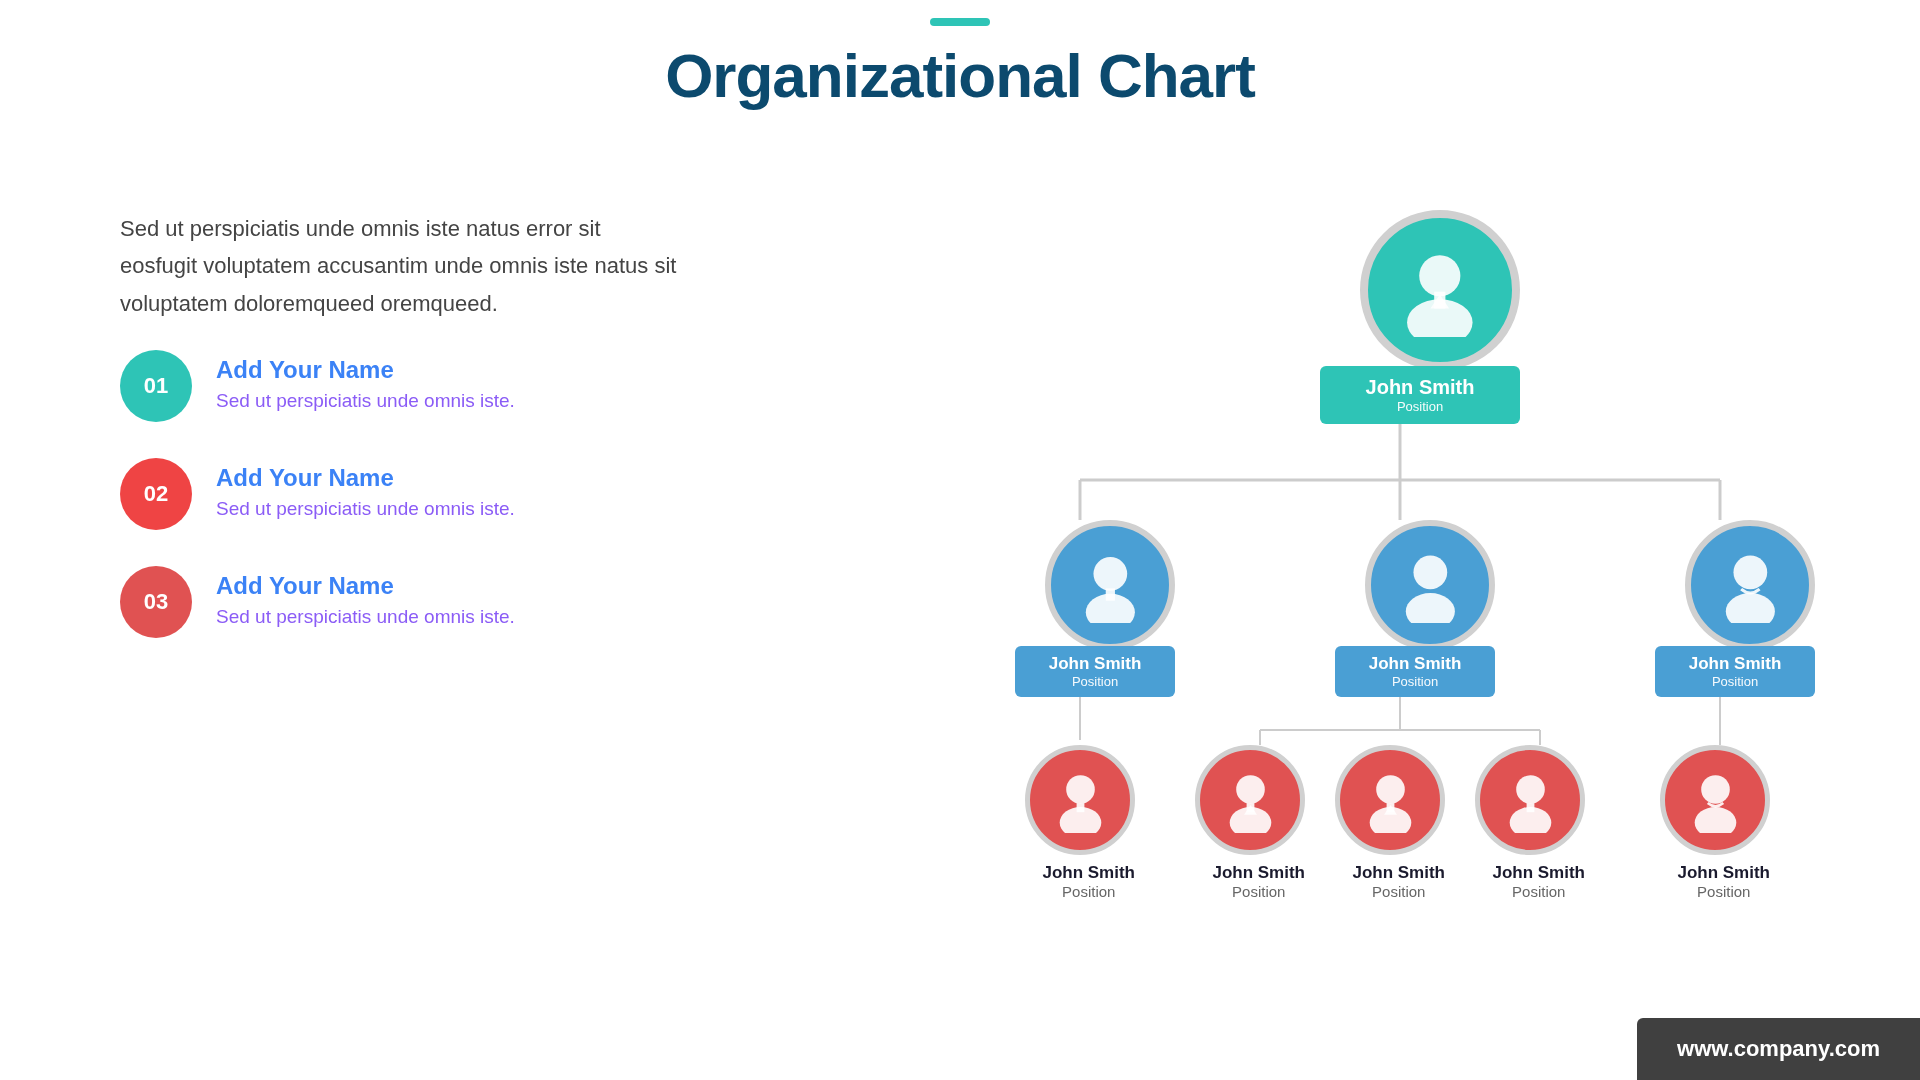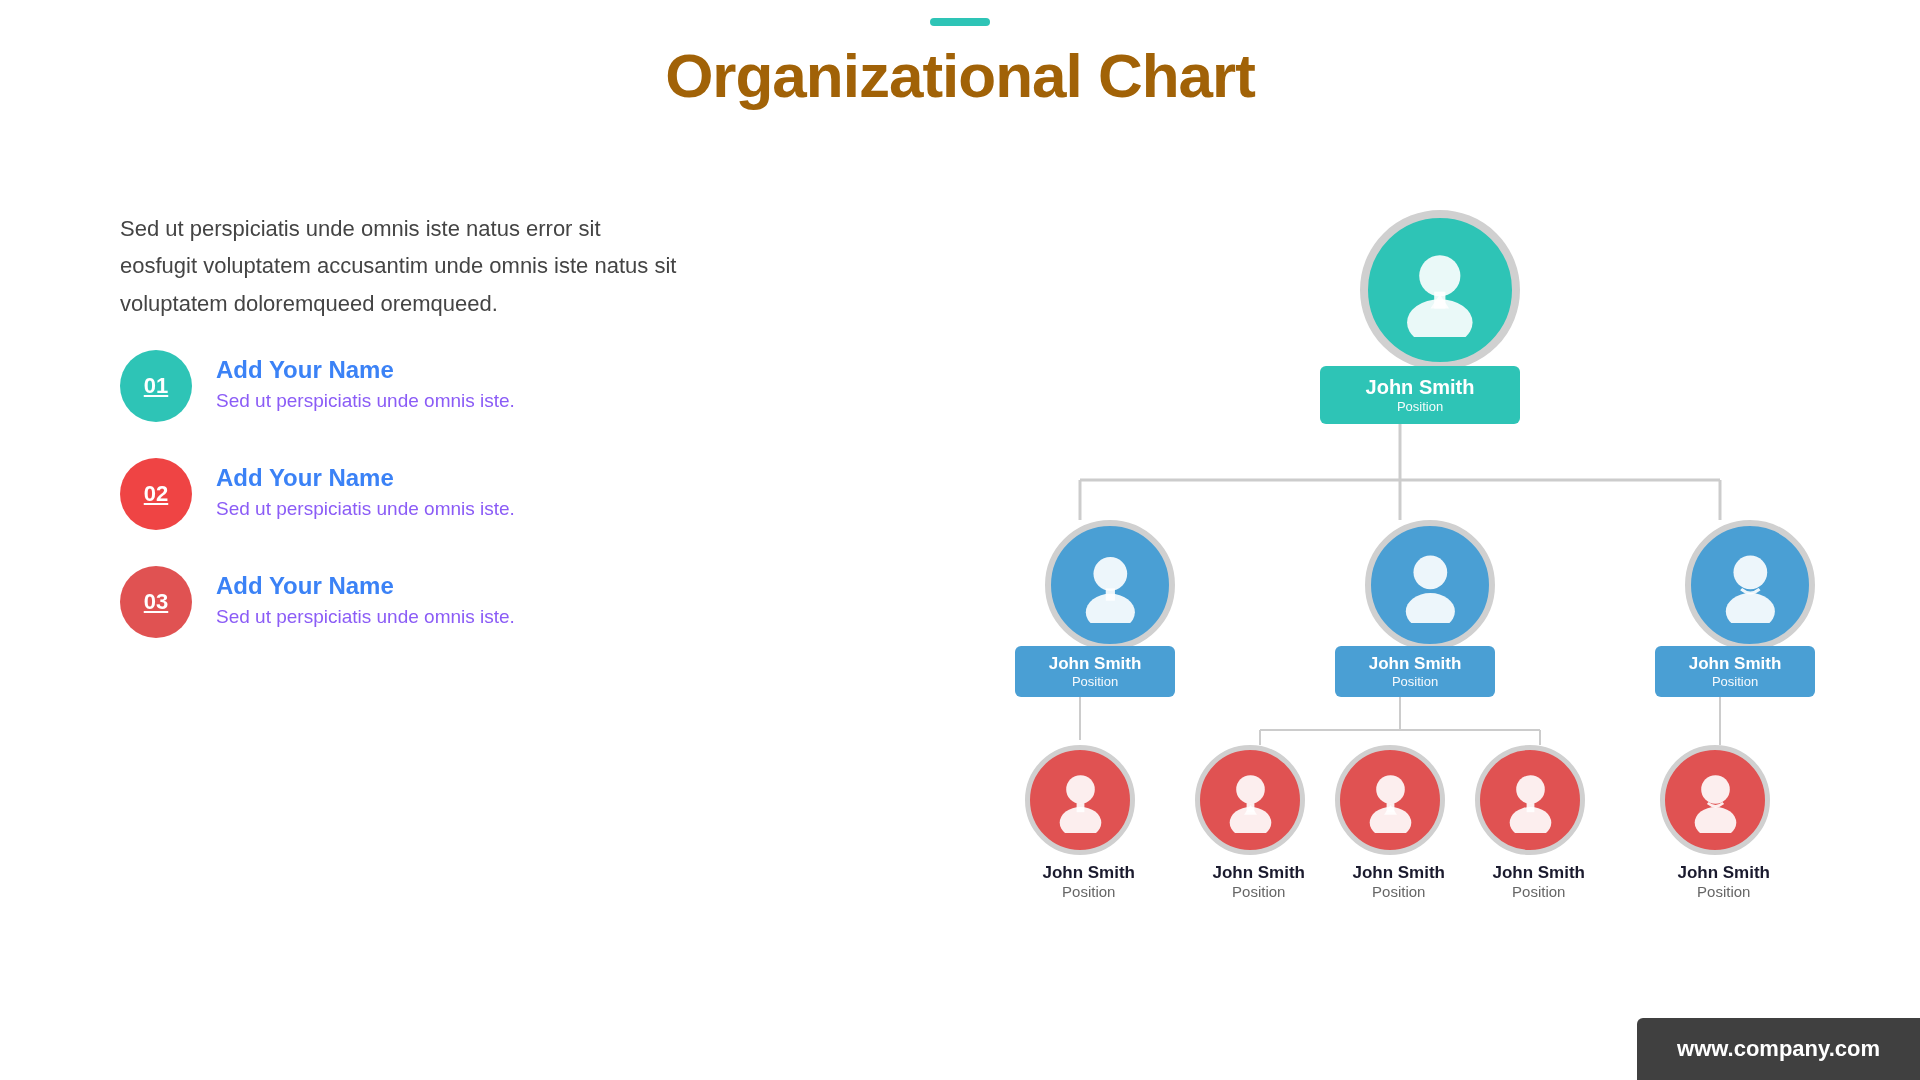--- a/index.html
+++ b/index.html
@@ -20,21 +20,21 @@
     .header-bar {
       width: 60px;
       height: 8px;
       background: #2ec4b6;
       border-radius: 4px;
       margin: 0 auto 14px auto;
     }
     .header-title {
       font-size: 62px;
       font-weight: 900;
-      color: #a16207;
+      color: #0c4a6e;
       letter-spacing: -1px;
     }
 
     
     .left-panel {
       position: absolute;
       left: 120px;
       top: 210px;
       width: 560px;
     }
@@ -55,21 +55,20 @@
       width: 72px;
       height: 72px;
       border-radius: 50%;
       display: flex;
       align-items: center;
       justify-content: center;
       font-size: 22px;
       font-weight: 800;
       color: white;
       flex-shrink: 0;
-      text-decoration: underline;
     }
     .badge-green { background: #2ec4b6; }
     .badge-blue { background: #ef4444; }
     .badge-red { background: #e05252; align-items: center; }
 
     .list-content { padding-top: 6px; }
     .list-name {
       font-size: 24px;
       font-weight: 800;
       color: #3b82f6;

